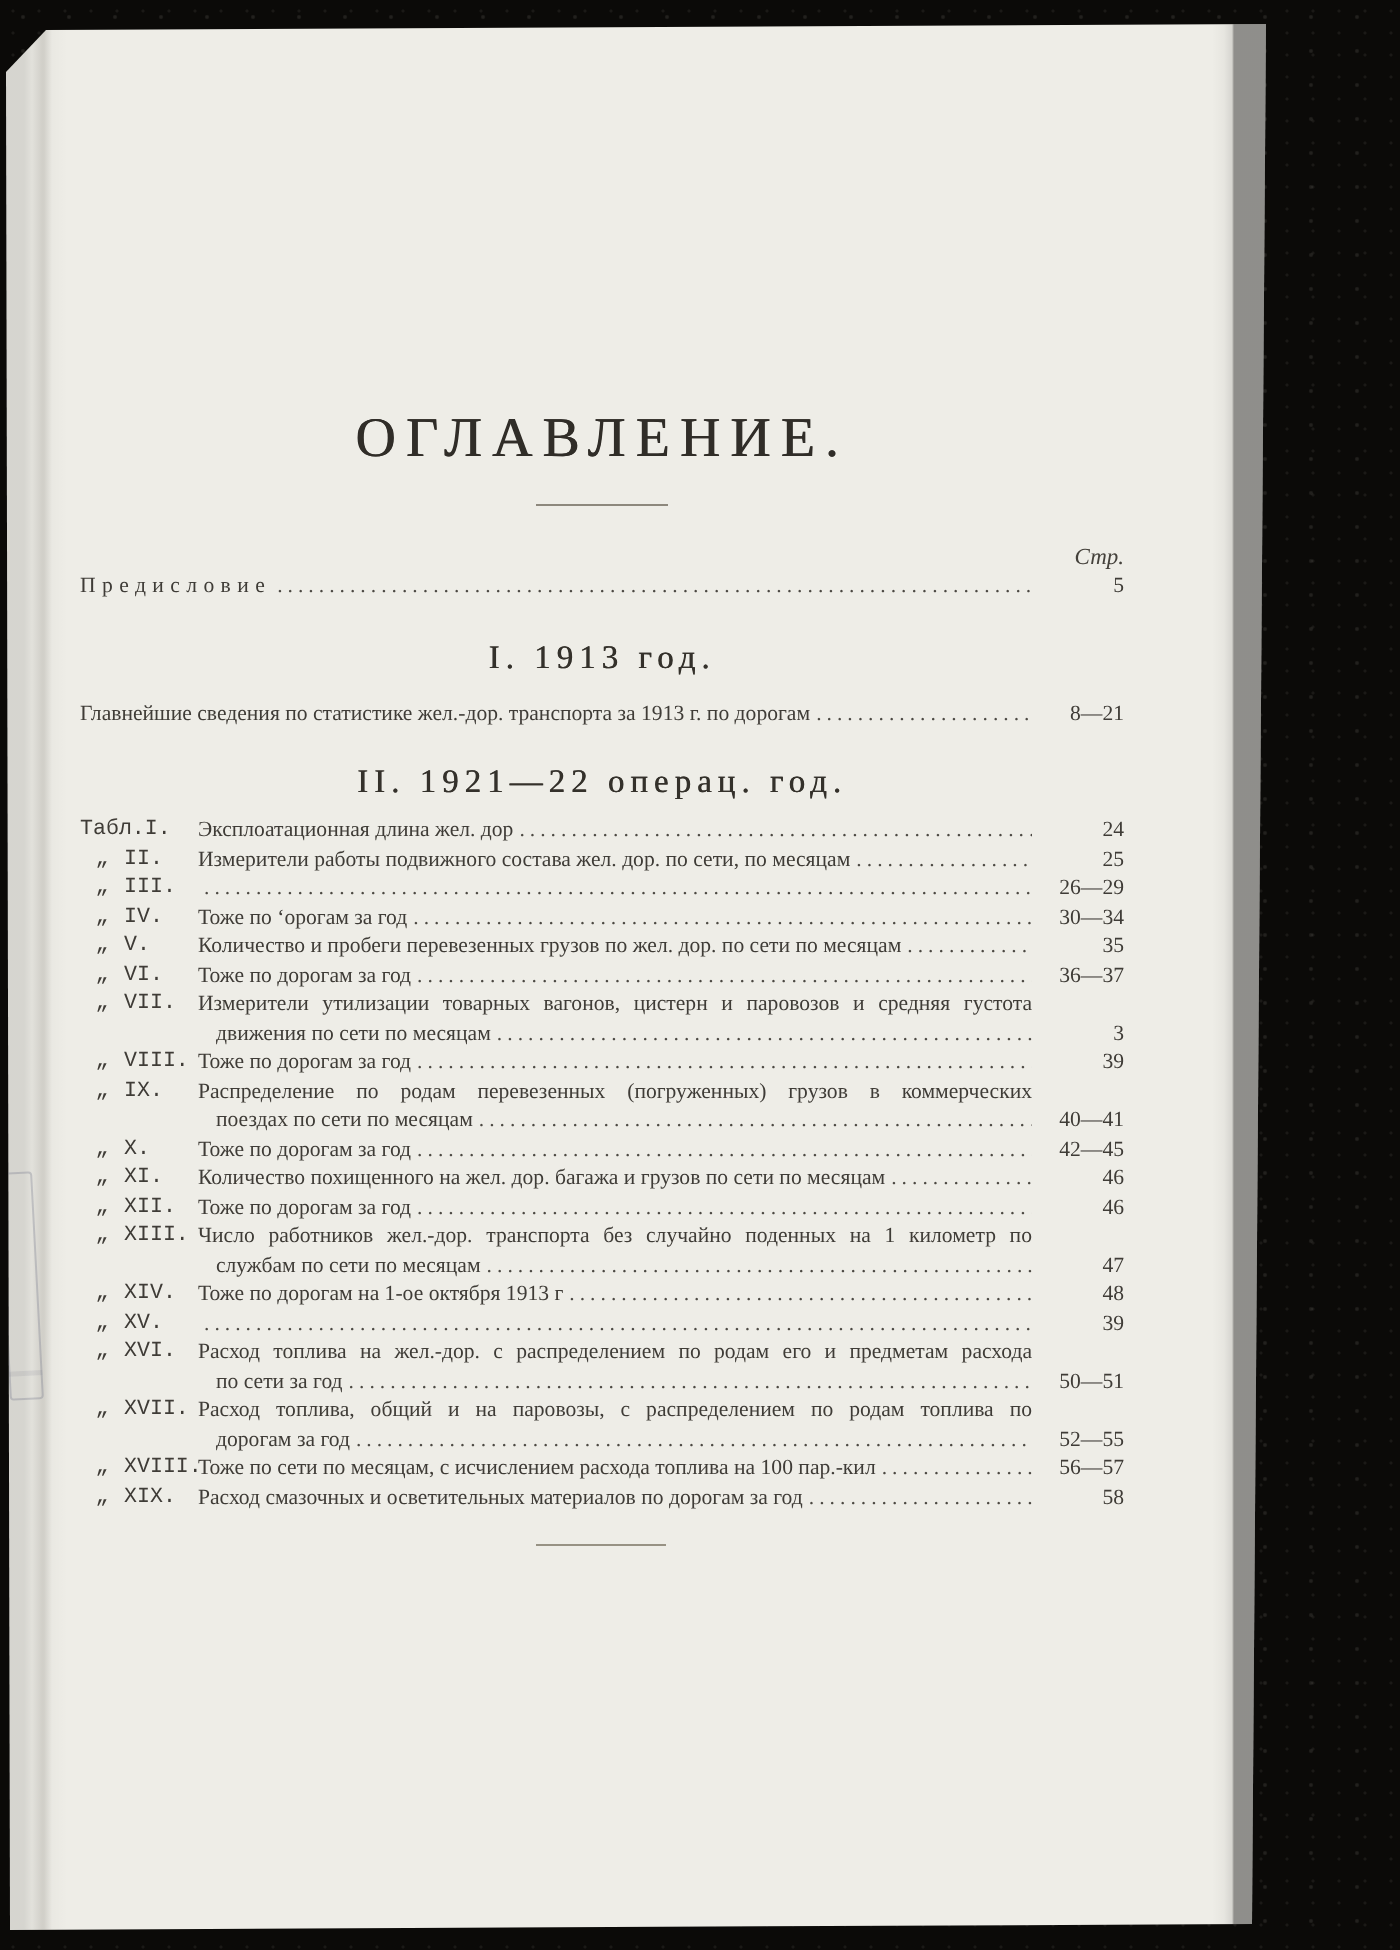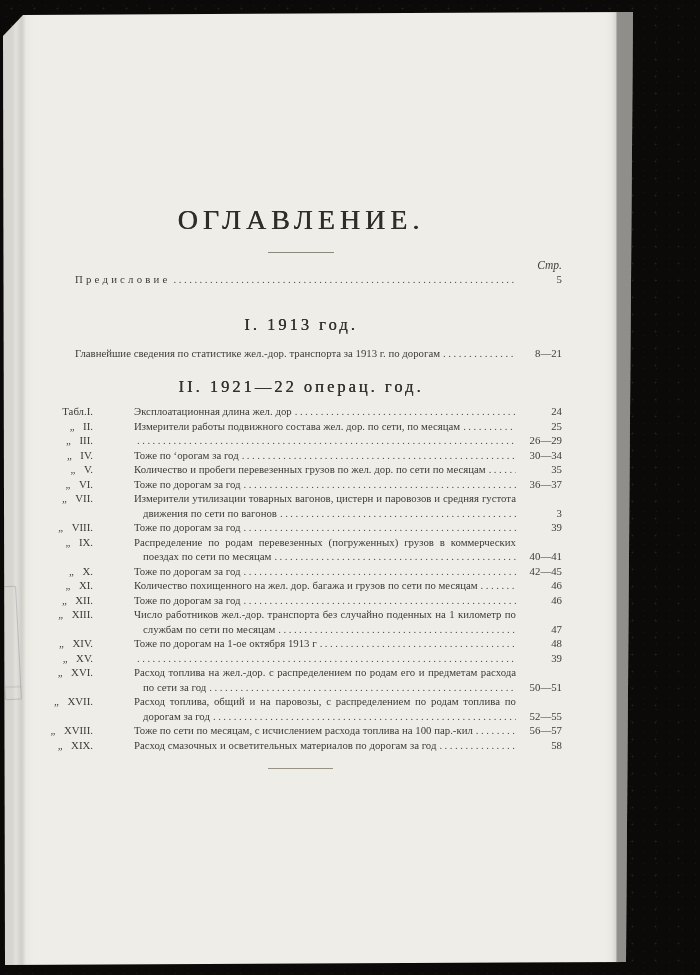--- a/index.html
+++ b/index.html
@@ -34,36 +34,36 @@
   }
   .content{
     position:absolute;left:40px;top:205px;width:522px;
     color:#3f3c37;font-size:10.8px;line-height:14.5px;
   }
   .title{
     font-size:28px;line-height:30px;letter-spacing:5px;text-align:center;
     color:#302d28;text-shadow:0.3px 0 0 currentColor;
   }
   .rule{width:66px;border:0;border-top:1px solid #8d887d;margin:17px auto 0 auto;height:0;}
-  .strhdr{text-align:right;font-style:italic;font-size:11.5px;line-height:14px;margin-top:5px;color:#44413b;}
+  .strhdr{text-align:right;font-style:italic;font-size:11.5px;line-height:14px;margin-top:19px;color:#44413b;}
   .sec-h{
     text-align:center;font-size:16.5px;line-height:22px;letter-spacing:3px;
     color:#34312b;text-shadow:0.25px 0 0 currentColor;
   }
-  .h-sp1{margin-top:27px;}  
+  .h-sp1{margin-top:17px;}  
   .gap-1913{margin-top:10px;}
   .h-sp2{margin-top:16px;}
   .rows{margin-top:6px;}
   .row{display:flex;align-items:flex-end;}
-  .lbl{flex:none;width:53px;display:flex;justify-content:flex-end;align-self:flex-start;}
+  .lbl{flex:none;width:53px;display:flex;justify-content:flex-start;align-self:flex-start;font-family:Liberation Mono, monospace;}
   .pre{min-width:22px;text-align:center;white-space:nowrap;}
   .num{text-align:right;white-space:nowrap;}
   .body{flex:1 1 0;min-width:0;margin-left:0;}
   .lbl + .body{margin-left:6px;}
-  .line{display:flex;align-items:center;margin-left:35px;}
+  .line{display:flex;align-items:center;}
   .line + .line .t{padding-left:9px;}
   .just{display:block;text-align:justify;text-align-last:justify;}
   .t{white-space:nowrap;}
   .just .t{white-space:normal;}
   .leader{
     flex:1 1 0;min-width:0;overflow:hidden;white-space:nowrap;
     letter-spacing:2.5px;margin-left:3px;color:#4c4943;
   }
   .pg{flex:none;width:46px;text-align:right;white-space:nowrap;align-self:flex-end;}
   .pref{letter-spacing:3.2px;}
@@ -185,21 +185,21 @@
             <span class="pg">36—37</span>
           </div>
           <div class="row">
             <div class="lbl">
               <span class="pre">„</span>
               <span class="num">VII.</span>
             </div>
             <div class="body">
               <div class="line just"><span class="t">Измерители утилизации товарных вагонов, цистерн и паровозов и средняя густота</span></div>
               <div class="line">
-                <span class="t">движения по сети по вагонов</span>
+                <span class="t">движения по сети по месяцам</span>
                 <span class="leader">........................................................................................................................................................................................................</span>
               </div>
             </div>
             <span class="pg">3</span>
           </div>
           <div class="row">
             <div class="lbl">
               <span class="pre">„</span>
               <span class="num">VIII.</span>
             </div>

